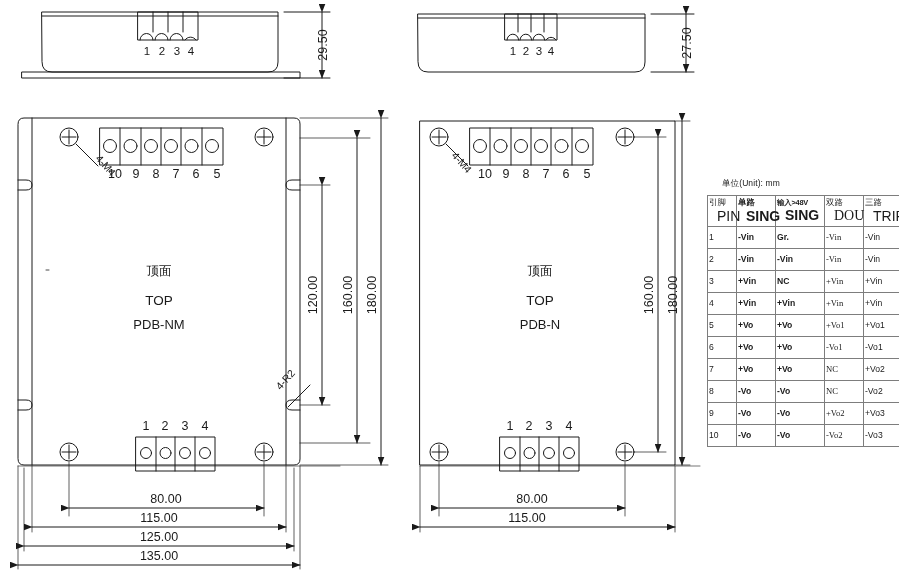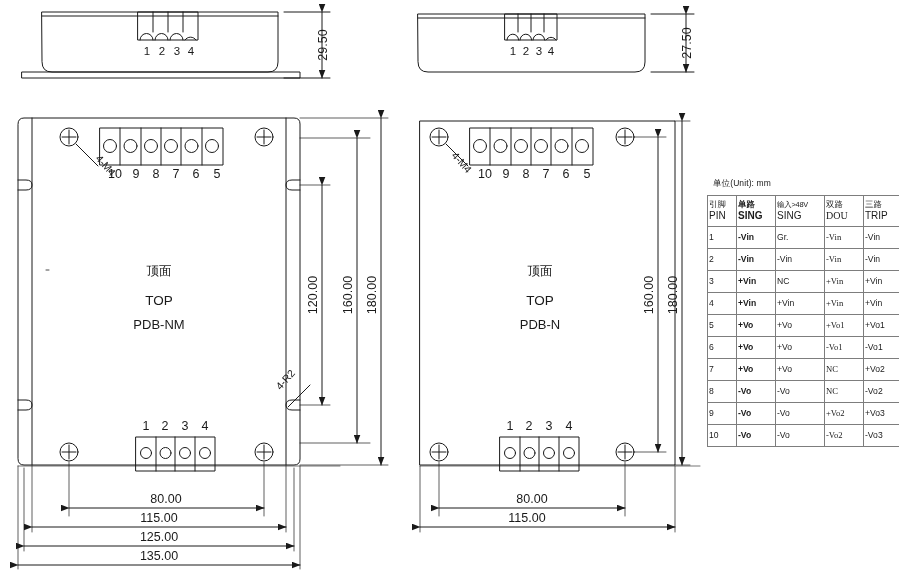--- a/index.html
+++ b/index.html
@@ -7,39 +7,39 @@
     width:899px;height:576px;
     font-family:"Liberation Sans","DejaVu Sans",sans-serif;
     color:#1a1a1a;overflow:hidden;position:relative;
   }
   #root{position:relative;width:899px;height:576px;}
   svg{display:block;}
   .dwg{position:absolute;left:0;top:0;}
 
   
   #spec-panel{position:absolute;left:707px;top:178px;width:186px;}
-  #unit-note{font-size:8.5px;color:#1a1a1a;margin:0 0 5px 6px;letter-spacing:.1px;}
+  #unit-note{font-size:8.5px;color:#1a1a1a;margin:0 0 5px 15px;letter-spacing:.1px;}
   table#pin-table{border-collapse:collapse;width:180px;table-layout:fixed;}
   table#pin-table td{
     border:1px solid #7d7d7d;
     text-align:left;
     font-size:8.6px;
     height:21px;
     padding:0 1px;
     color:#1a1a1a;
     line-height:1.15;
     vertical-align:middle;
   }
   table#pin-table tr.hdr td{height:30px;font-size:8.6px;}
   table#pin-table tr.hdr td .cn{display:block;font-size:8.4px;}
-  table#pin-table tr.hdr td .en{display:block;font-size:10px;}
+  table#pin-table tr.hdr td .en{display:block;font-size:14px;padding-left:8px;}
   table#pin-table tr.hdr td.narrowcn .cn{font-size:7.4px;letter-spacing:-.2px;}
   td.c0{width:26px;}
   td.c1{width:36px;font-weight:bold;}
-  td.c2{width:46px;}
+  td.c2{width:46px;font-weight:bold;}
   td.c3{width:36px;font-family:Liberation Serif, serif;}
   td.c4{width:36px;}
 </style>
 </head>
 <body>
 
 <div id="root">
 
   <svg class="dwg" width="899" height="576" viewBox="0 0 899 576">
     <defs>

